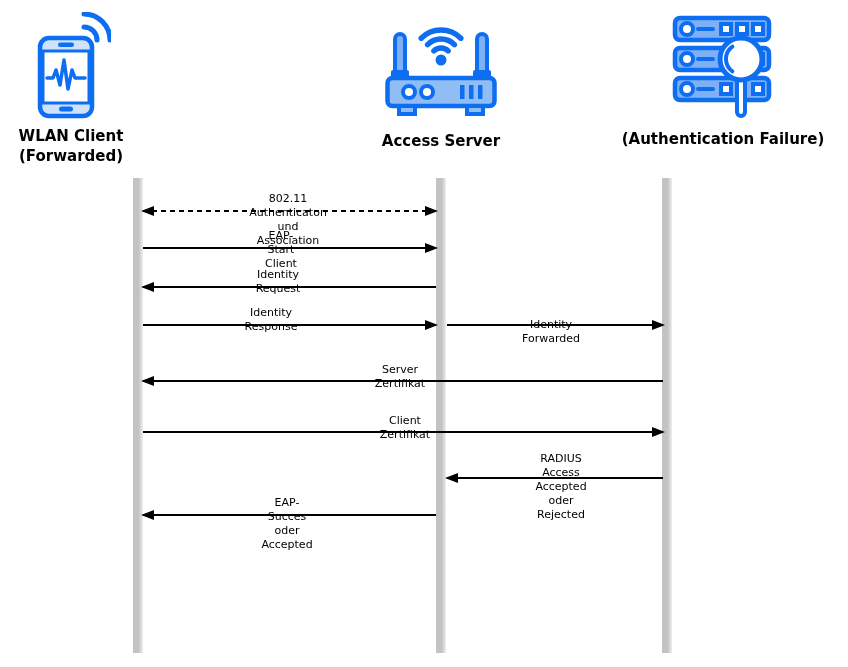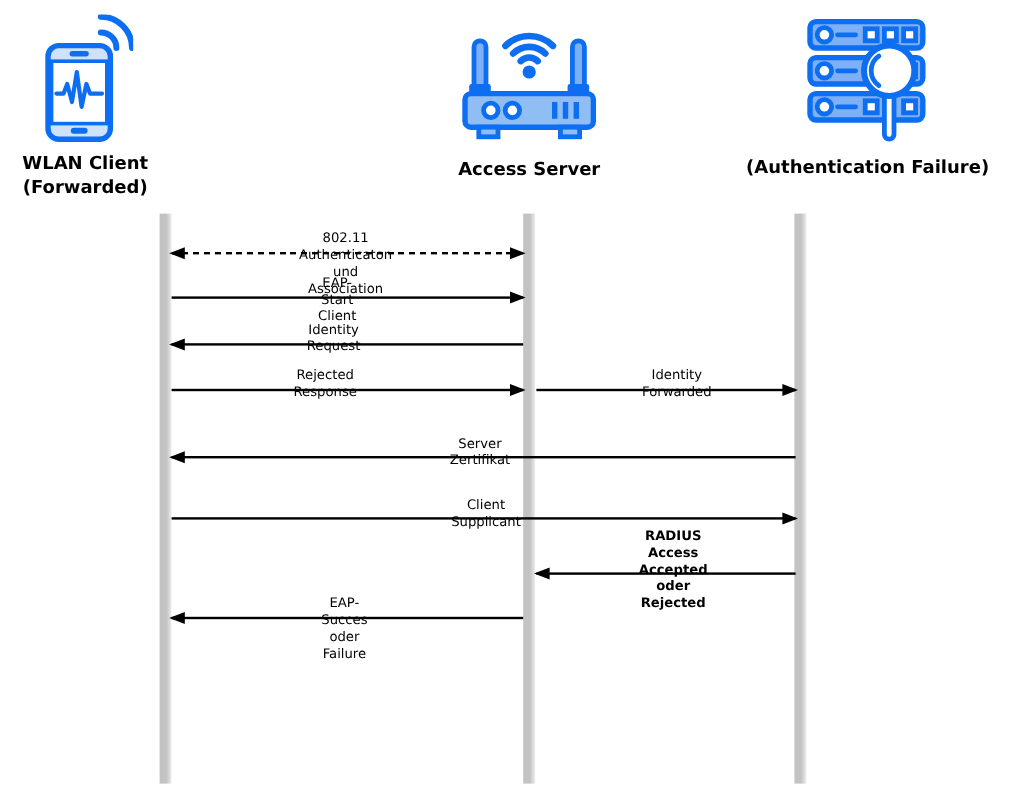--- a/index.html
+++ b/index.html
@@ -142,55 +142,55 @@
   </div>
 
   <div class="msg">
     <div class="msg-label" style="left:278px; top:268px;">Identity Request</div>
     <div class="msg-line" style="left:143px; top:286px; width:293px;">
       <div class="head-l"></div>
     </div>
   </div>
 
   <div class="msg">
-    <div class="msg-label" style="left:271px; top:306px;">Rejected Response</div>
+    <div class="msg-label" style="left:271px; top:306px;">Identity Response</div>
     <div class="msg-line" style="left:143px; top:324px; width:293px;">
       <div class="head-r"></div>
     </div>
   </div>
 
   <div class="msg">
-    <div class="msg-label" style="left:551px; top:306px;margin-left:13px;">Identity Forwarded</div>
+    <div class="msg-label" style="left:551px; top:318px;">Identity Forwarded</div>
     <div class="msg-line" style="left:447px; top:324px; width:216px;">
       <div class="head-r"></div>
     </div>
   </div>
 
   <div class="msg">
     <div class="msg-label" style="left:400px; top:363px;text-align:center;">Server Zertifikat</div>
     <div class="msg-line" style="left:143px; top:380px; width:520px;">
       <div class="head-l"></div>
     </div>
   </div>
 
   <div class="msg">
-    <div class="msg-label" style="left:405px; top:414px;">Client Supplicant</div>
+    <div class="msg-label" style="left:405px; top:414px;">Client Zertifikat</div>
     <div class="msg-line" style="left:143px; top:431px; width:520px;">
       <div class="head-r"></div>
     </div>
   </div>
 
   <div class="msg">
-    <div class="msg-label" style="left:561px; top:440px;font-weight:bold;">RADIUS Access Accepted
+    <div class="msg-label" style="left:561px; top:452px;">RADIUS Access Accepted
 oder Rejected</div>
     <div class="msg-line" style="left:447px; top:477px; width:216px;">
       <div class="head-l"></div>
     </div>
   </div>
 
   <div class="msg">
-    <div class="msg-label" style="left:287px; top:496px;">EAP-Succes oder Failure</div>
+    <div class="msg-label" style="left:287px; top:496px;">EAP-Succes oder Accepted</div>
     <div class="msg-line" style="left:143px; top:514px; width:293px;">
       <div class="head-l"></div>
     </div>
   </div>
 
 </div>
 
 </body></html>

